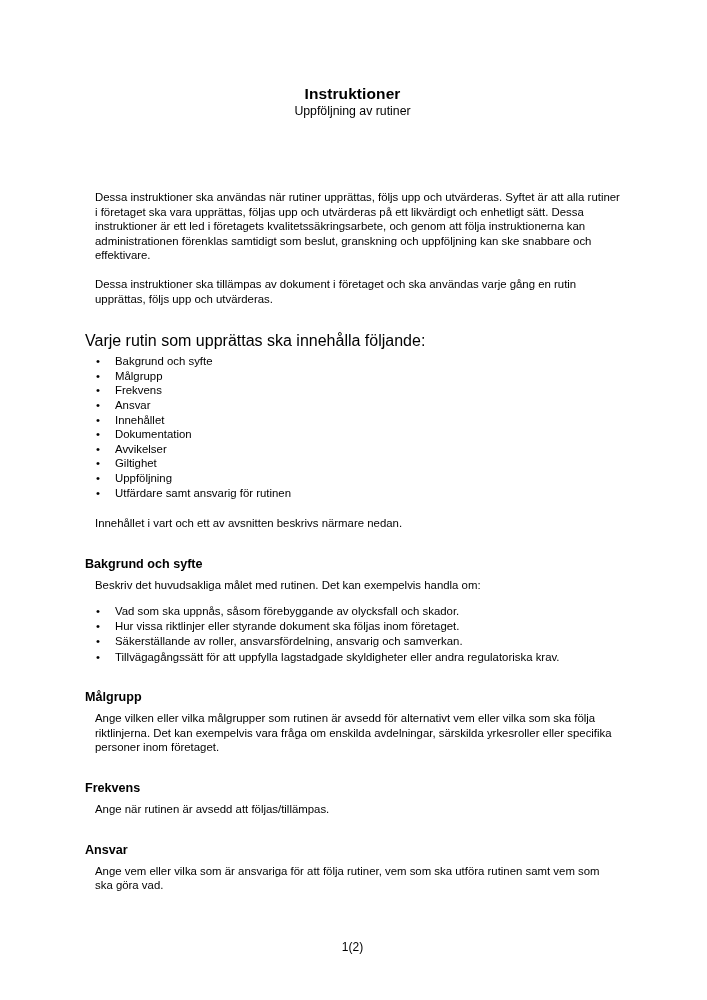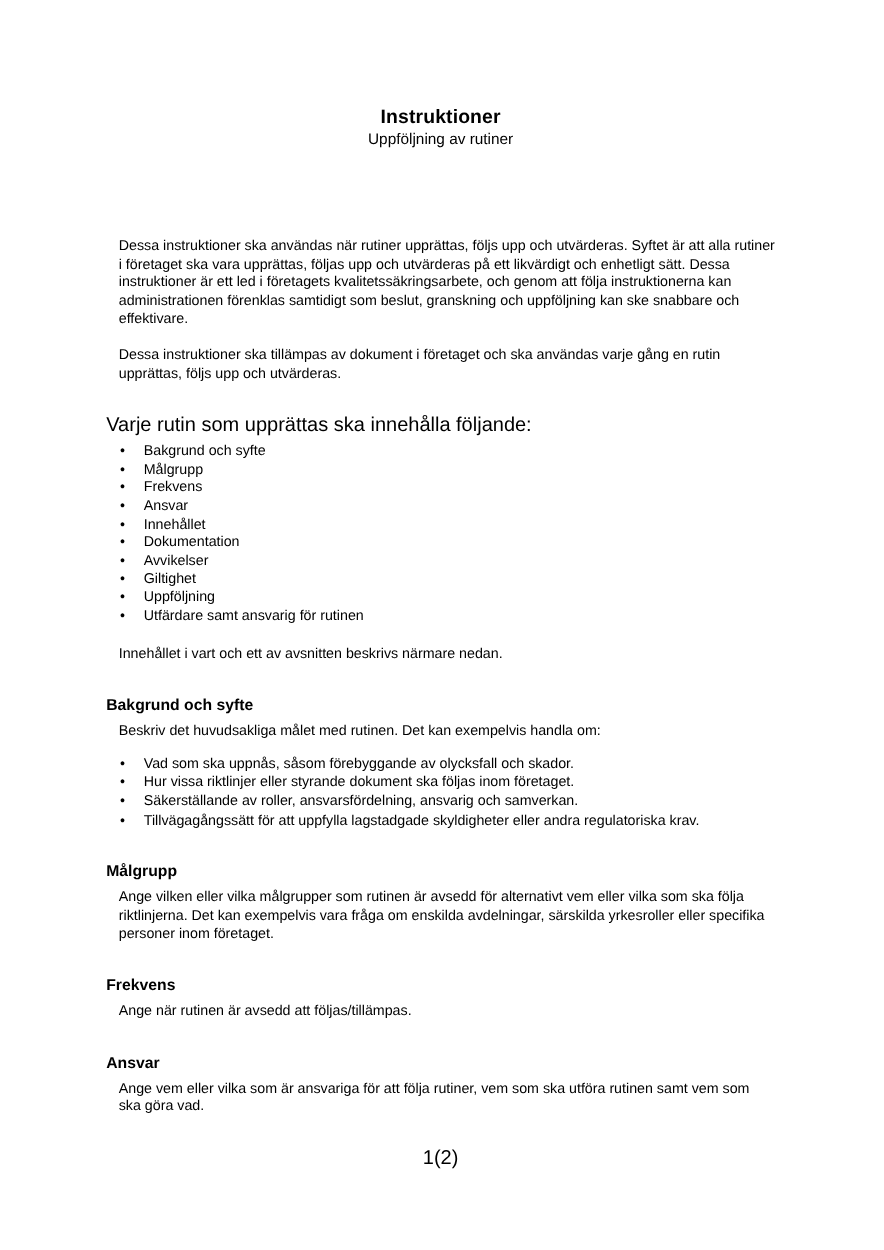--- a/index.html
+++ b/index.html
@@ -102,24 +102,24 @@
     height: 16px;
   }
   .gap-sm {
     height: 12px;
   }
 
   
   .footer {
     position: absolute;
     left: 85px;
-    top: 920px;
+    top: 940px;
     width: 535px;
     text-align: center;
-    font-size: 16px;
+    font-size: 12px;
     line-height: 14px;
     color: #000000;
   }
 </style>
 </head>
 <body>
 
 <div class="page">
 
   <div class="title-block">

